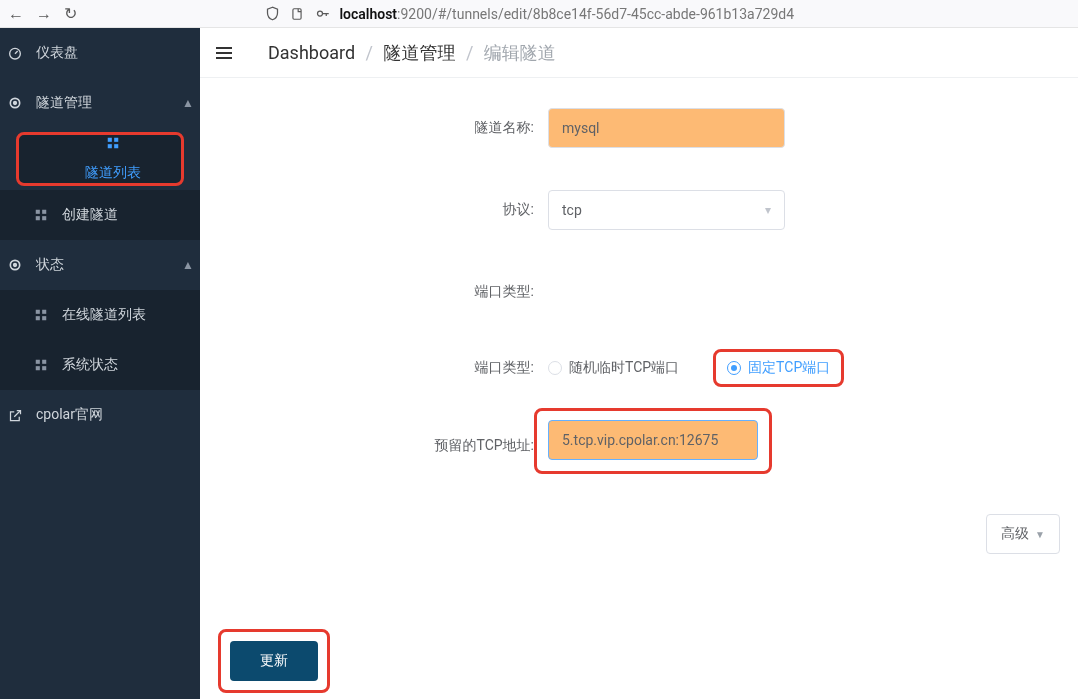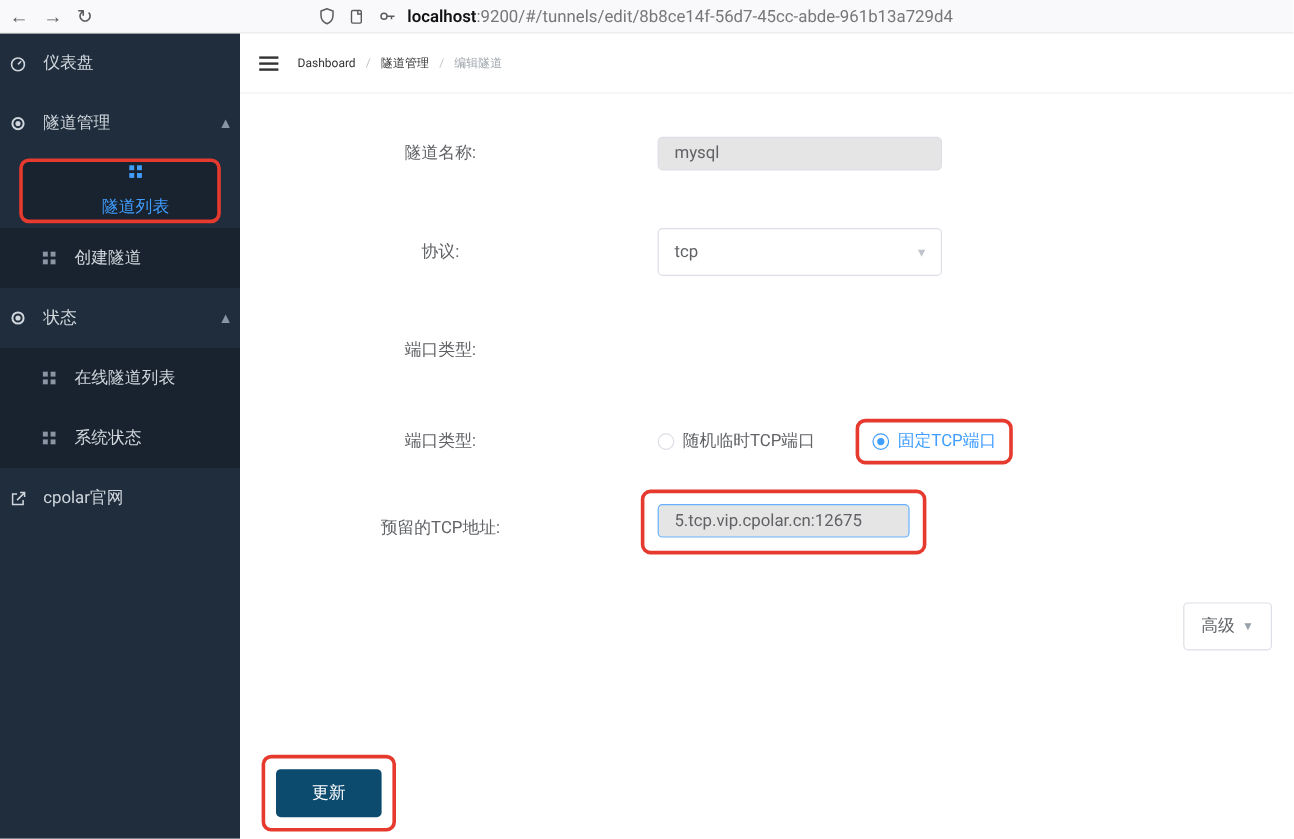--- a/index.html
+++ b/index.html
@@ -50,40 +50,40 @@
     .header {
       display: flex;
       align-items: center;
       height: 50px;
       padding: 0 16px;
       gap: 16px;
       border-bottom: 1px solid #eef0f2;
     }
     .hamburger { display:inline-flex; flex-direction:column; gap:3px; cursor:pointer; }
     .hamburger span { width:16px; height:2px; background:#333; }
-    .crumbs { font-size: 10px; color: #333; }
+    .crumbs { font-size: 18px; color: #333; margin-left: 20px; }
     .crumbs .sep { margin: 0 6px; color: #c0c4cc; }
     .crumbs .muted { color: #a0a6ad; }
 
     .form-area { padding: 30px 0 0 0; }
     .form-row { display: flex; align-items: center; min-height: 40px; margin-bottom: 42px; }
     .form-row.radio-row { margin-bottom: 32px; margin-top: -6px; }
-    .form-label { width: 348px; text-align: center; padding-right: 14px; font-size: 14px; color: #606266; }
+    .form-label { width: 348px; text-align: right; padding-right: 14px; font-size: 14px; color: #606266; }
     .form-control { flex: 1; }
 
     .input {
       width: 237px;
-      height: 28px;
+      height: 40px;
       border: 1px solid #dcdfe6;
       border-radius: 4px;
       padding: 0 13px;
       font-size: 14px;
       color: #606266;
       outline: none;
-      background: #e5e5e5;
+      background: #fdba74;
     }
     .select {
       width: 237px;
       height: 40px;
       border: 1px solid #dcdfe6;
       border-radius: 4px;
       padding: 0 13px;
       font-size: 14px;
       color: #606266;
       display: flex;

